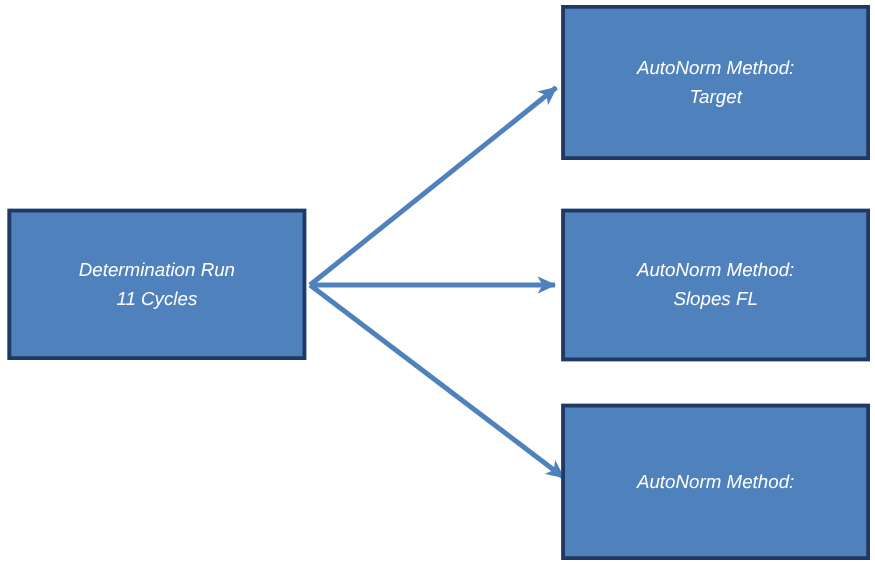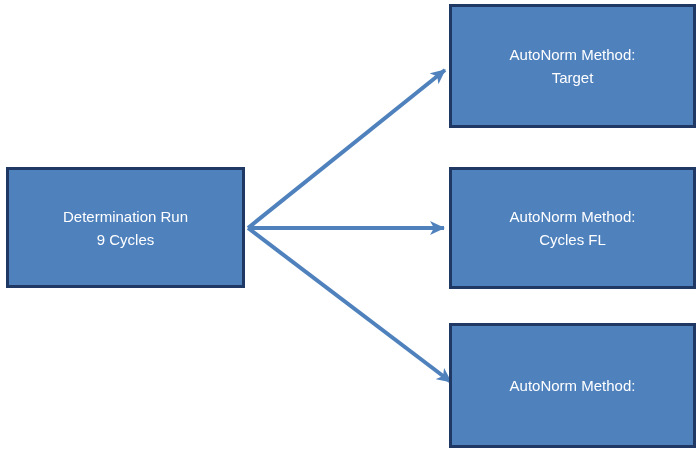--- a/index.html
+++ b/index.html
@@ -29,20 +29,21 @@
     background: #4f81bd;
     border: 3px solid #1f3864;
     display: flex;
     flex-direction: column;
     align-items: center;
     justify-content: center;
     text-align: center;
     color: #ffffff;
     font-size: 15px;
     line-height: 23px;
+    font-style: italic;
   }
   .node-source   { left: 6px;   top: 167px; width: 239px; height: 121px; }
   .node-slopes   { left: 449px; top: 4px;   width: 247px; height: 124px; }
   .node-targetfl { left: 449px; top: 167px; width: 247px; height: 122px; }
   .node-xbase    { left: 449px; top: 323px; width: 247px; height: 125px; }
 </style>
 </head>
 <body>
 
 <div class="canvas">
@@ -53,30 +54,30 @@
         <polygon points="0,0 15,7 0,14 4,7" fill="#4f81bd"></polygon>
       </marker>
     </defs>
     <line x1="248" y1="228" x2="445" y2="70" stroke="#4f81bd" stroke-width="4" marker-end="url(#arrowhead)"></line>
     <line x1="248" y1="228" x2="444" y2="228" stroke="#4f81bd" stroke-width="4" marker-end="url(#arrowhead)"></line>
     <line x1="248" y1="228" x2="451" y2="382" stroke="#4f81bd" stroke-width="4" marker-end="url(#arrowhead)"></line>
   </svg>
 
   <div class="node node-source">
     <div>Determination Run</div>
-    <div>9 Cycles</div>
+    <div>11 Cycles</div>
   </div>
 
   <div class="node node-slopes">
     <div>AutoNorm Method:</div>
     <div>Target</div>
   </div>
 
   <div class="node node-targetfl">
     <div>AutoNorm Method:</div>
-    <div>Cycles FL</div>
+    <div>Slopes FL</div>
   </div>
 
   <div class="node node-xbase">
     <div>AutoNorm Method:</div>
   </div>
 
 </div>
 
 </body></html>

